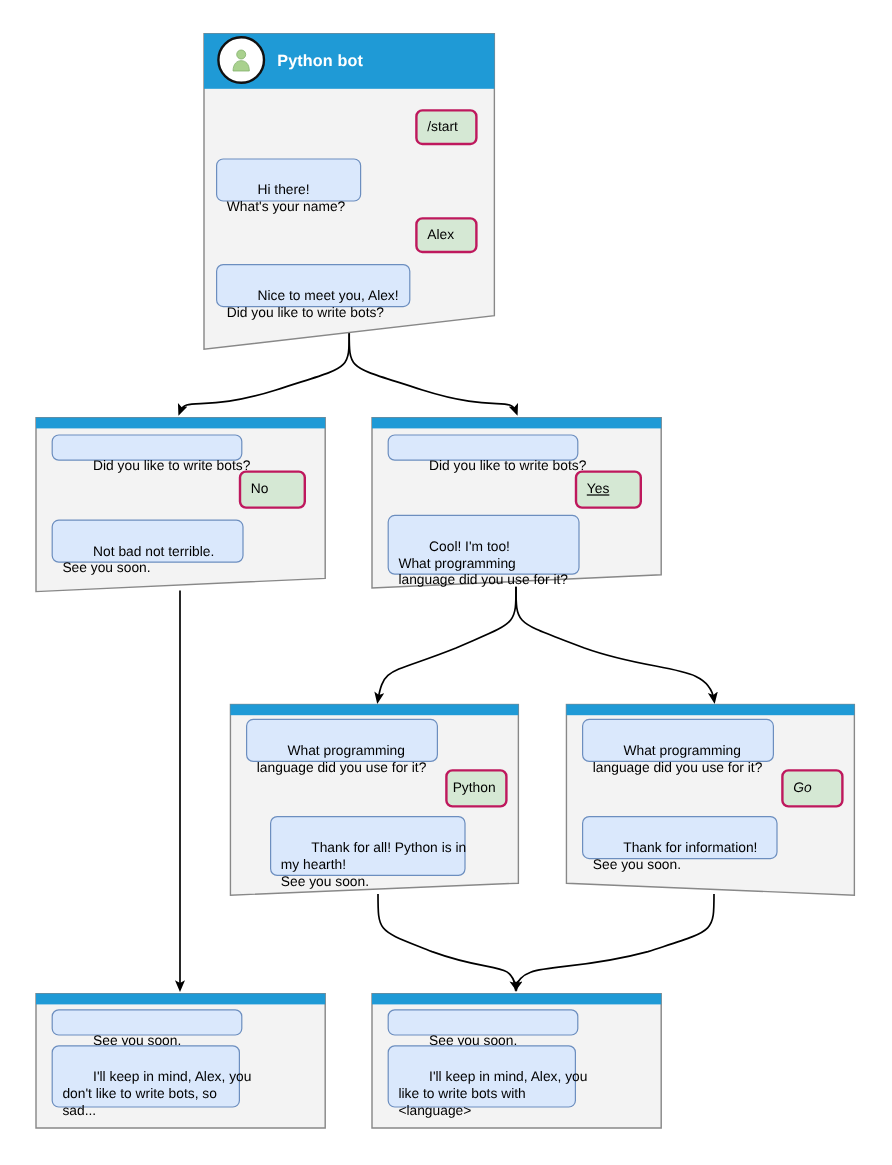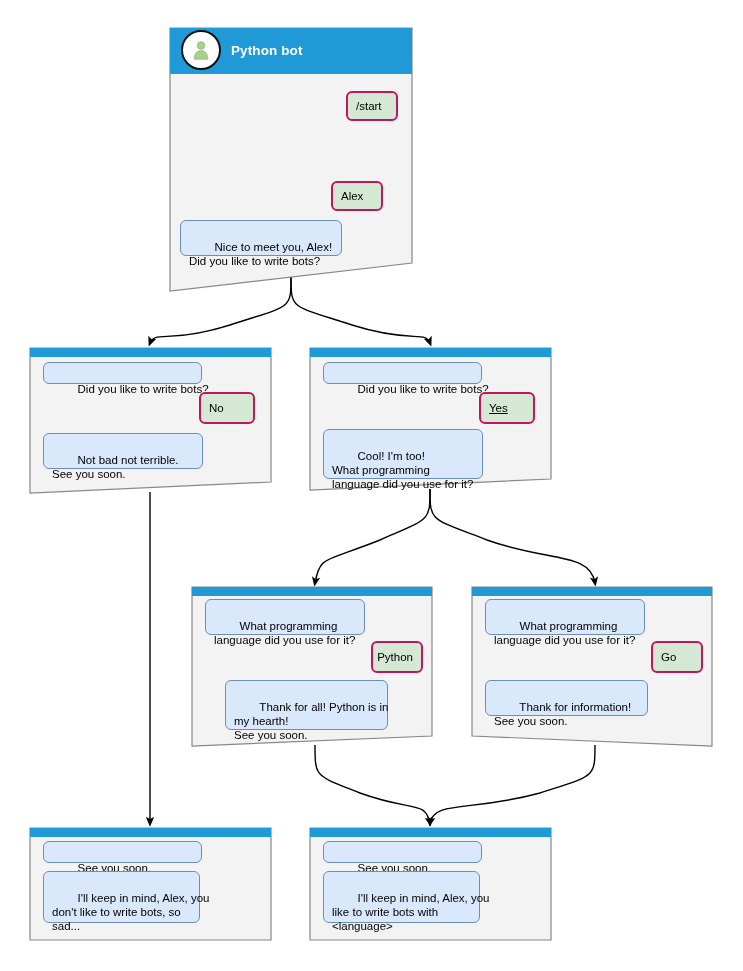--- a/index.html
+++ b/index.html
@@ -135,22 +135,26 @@
             <path d="M4.6 22 C4.6 15.6 8.0 12.6 12 12.6 C16 12.6 19.4 15.6 19.4 22 Z" fill="#a9d18e" stroke="#7fae6a" stroke-width="0.7"></path>
           </svg>
         </div>
         <span class="panel-title">Python bot</span>
       </div>
 
       <div class="bubble user" style="left:177px; top:64px; width:52px; height:30px; justify-content:flex-start;">
         <span>/start</span>
       </div>
 
-
-      <div class="bubble user" style="left:162px; top:154px; width:52px; height:30px; justify-content:flex-start;">
+      <div class="bubble bot" style="left:11px; top:105px; width:121px; height:36px;">
+        <span>Hi there!
+What's your name?</span>
+      </div>
+
+      <div class="bubble user" style="left:177px; top:154px; width:52px; height:30px; justify-content:flex-start;">
         <span>Alex</span>
       </div>
 
       <div class="bubble bot" style="left:11px; top:193px; width:162px; height:36px;">
         <span>Nice to meet you, Alex!
 Did you like to write bots?</span>
       </div>
     </div>
   </div>
 
@@ -217,21 +221,21 @@
   <div class="panel" style="left:471px; top:586px; width:242px; height:162px;">
     <svg class="panel-shape" viewBox="0 0 242 162" preserveAspectRatio="none" xmlns="http://www.w3.org/2000/svg">
       <polygon points="1,1 241,1 241,160 1,150" fill="#f3f3f3" stroke="#888888" stroke-width="1.2"></polygon>
       <rect x="1" y="1" width="240" height="9" fill="#1f9ad6" stroke="none"></rect>
     </svg>
     <div class="panel-inner">
       <div class="bubble bot" style="left:14px; top:13px; width:160px; height:36px;">
         <span>What programming
 language did you use for it?</span>
       </div>
-      <div class="bubble user" style="left:180px; top:55px; width:52px; height:32px; justify-content:flex-start;">
+      <div class="bubble user" style="left:180px; top:55px; width:52px; height:32px; justify-content:flex-start;font-style:italic;">
         <span>Go</span>
       </div>
       <div class="bubble bot" style="left:14px; top:94px; width:163px; height:36px;">
         <span>Thank for information!
 See you soon.</span>
       </div>
     </div>
   </div>
 
   <div class="panel" style="left:29px; top:827px; width:243px; height:114px;">

